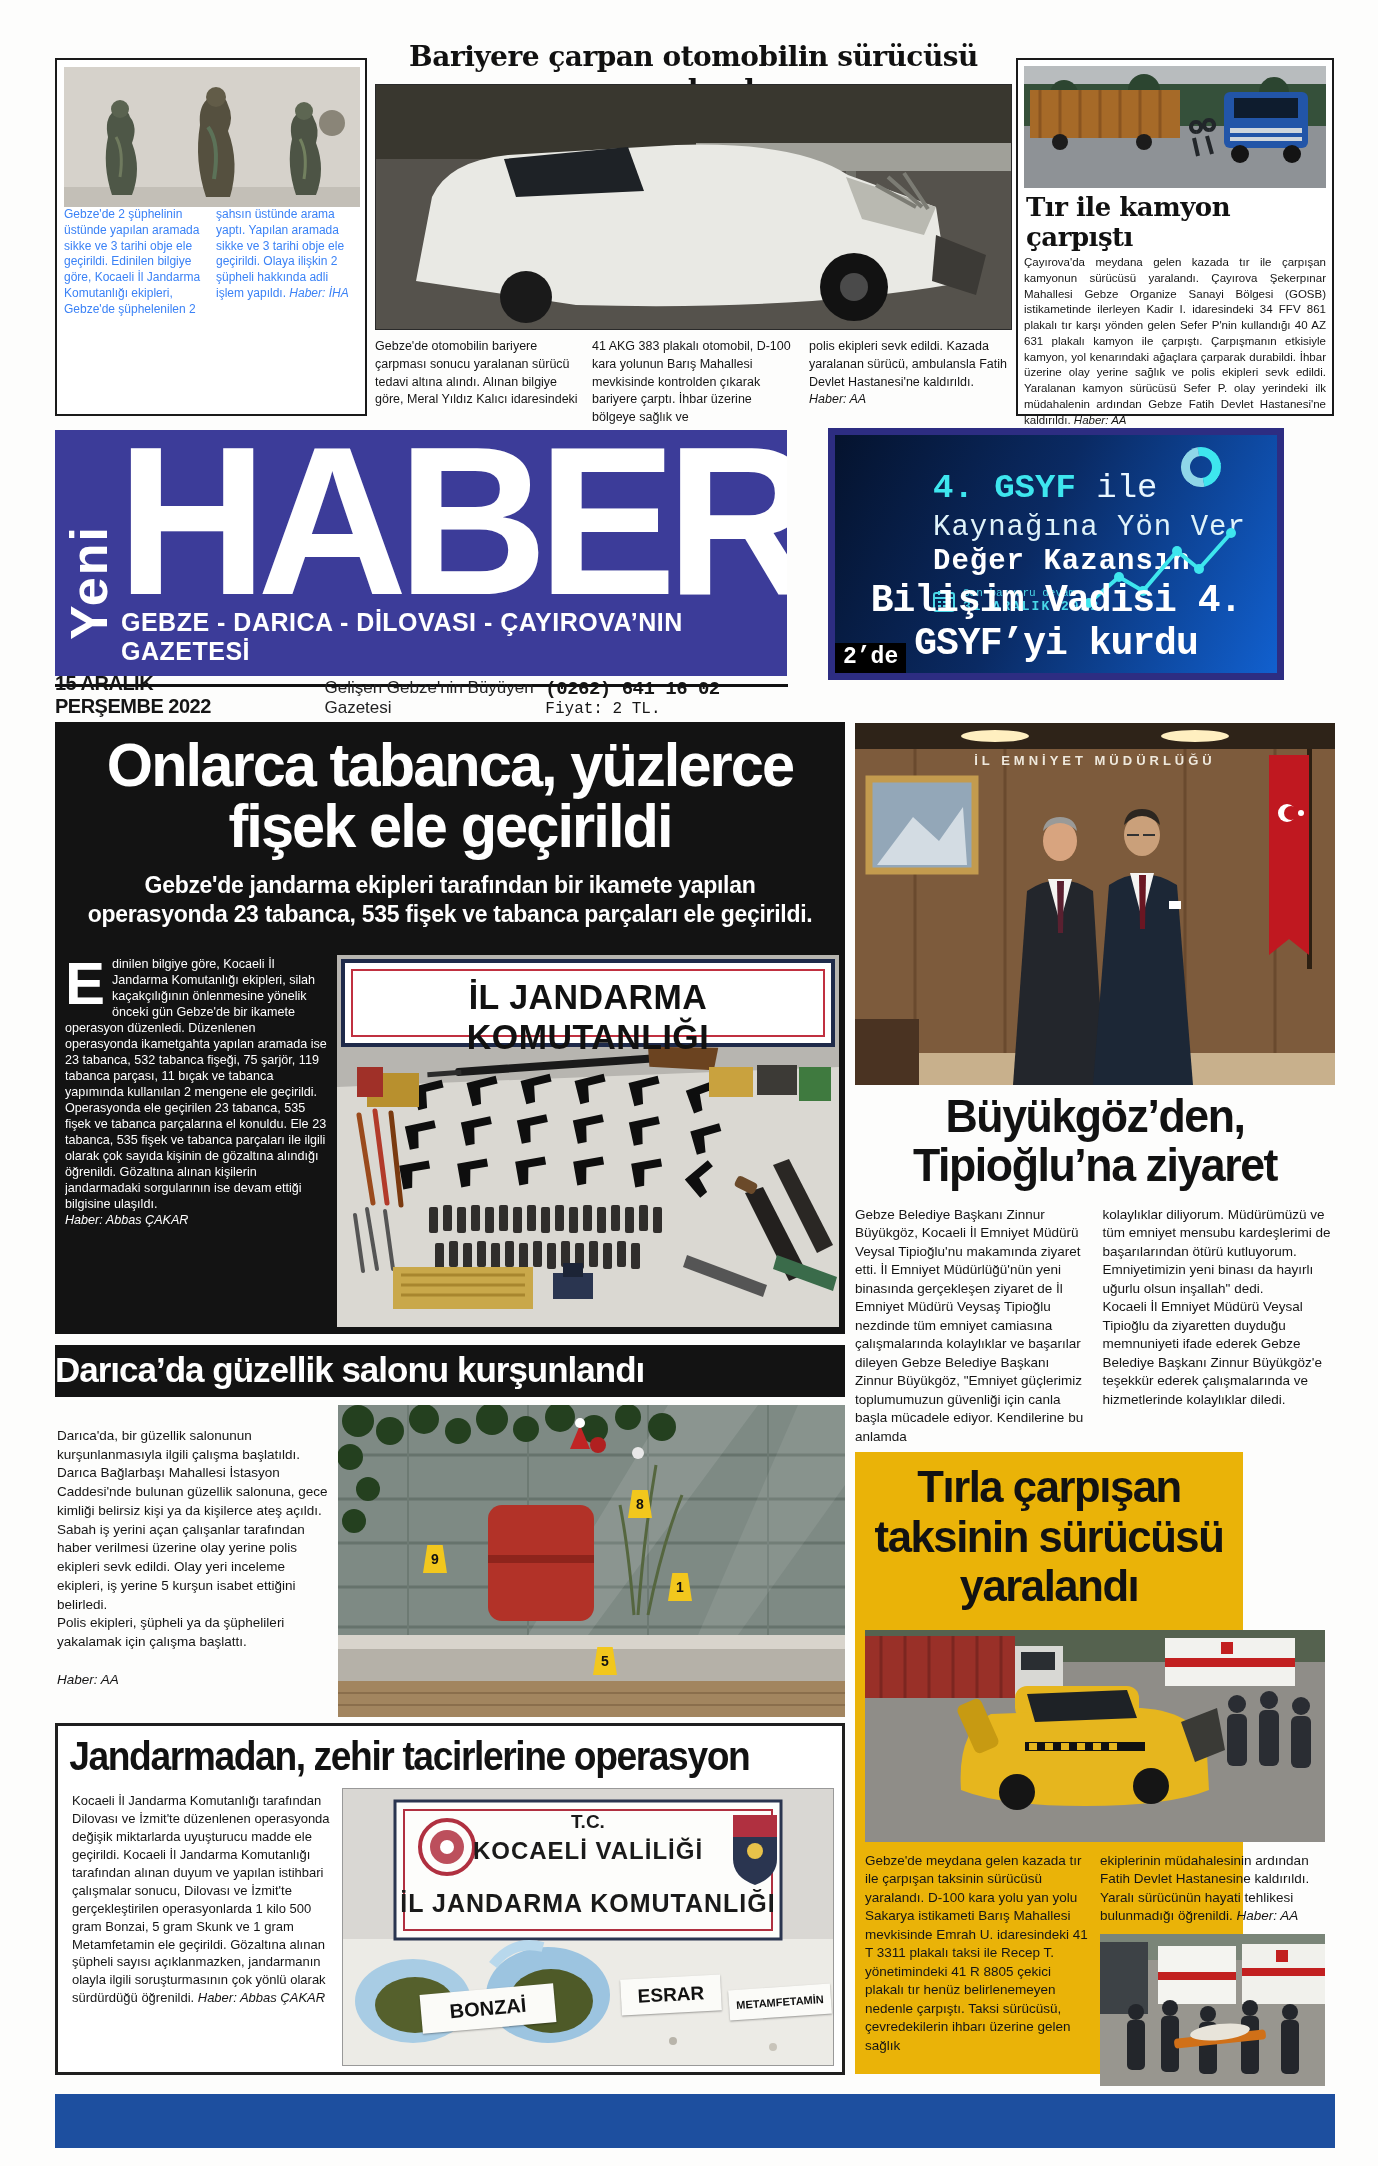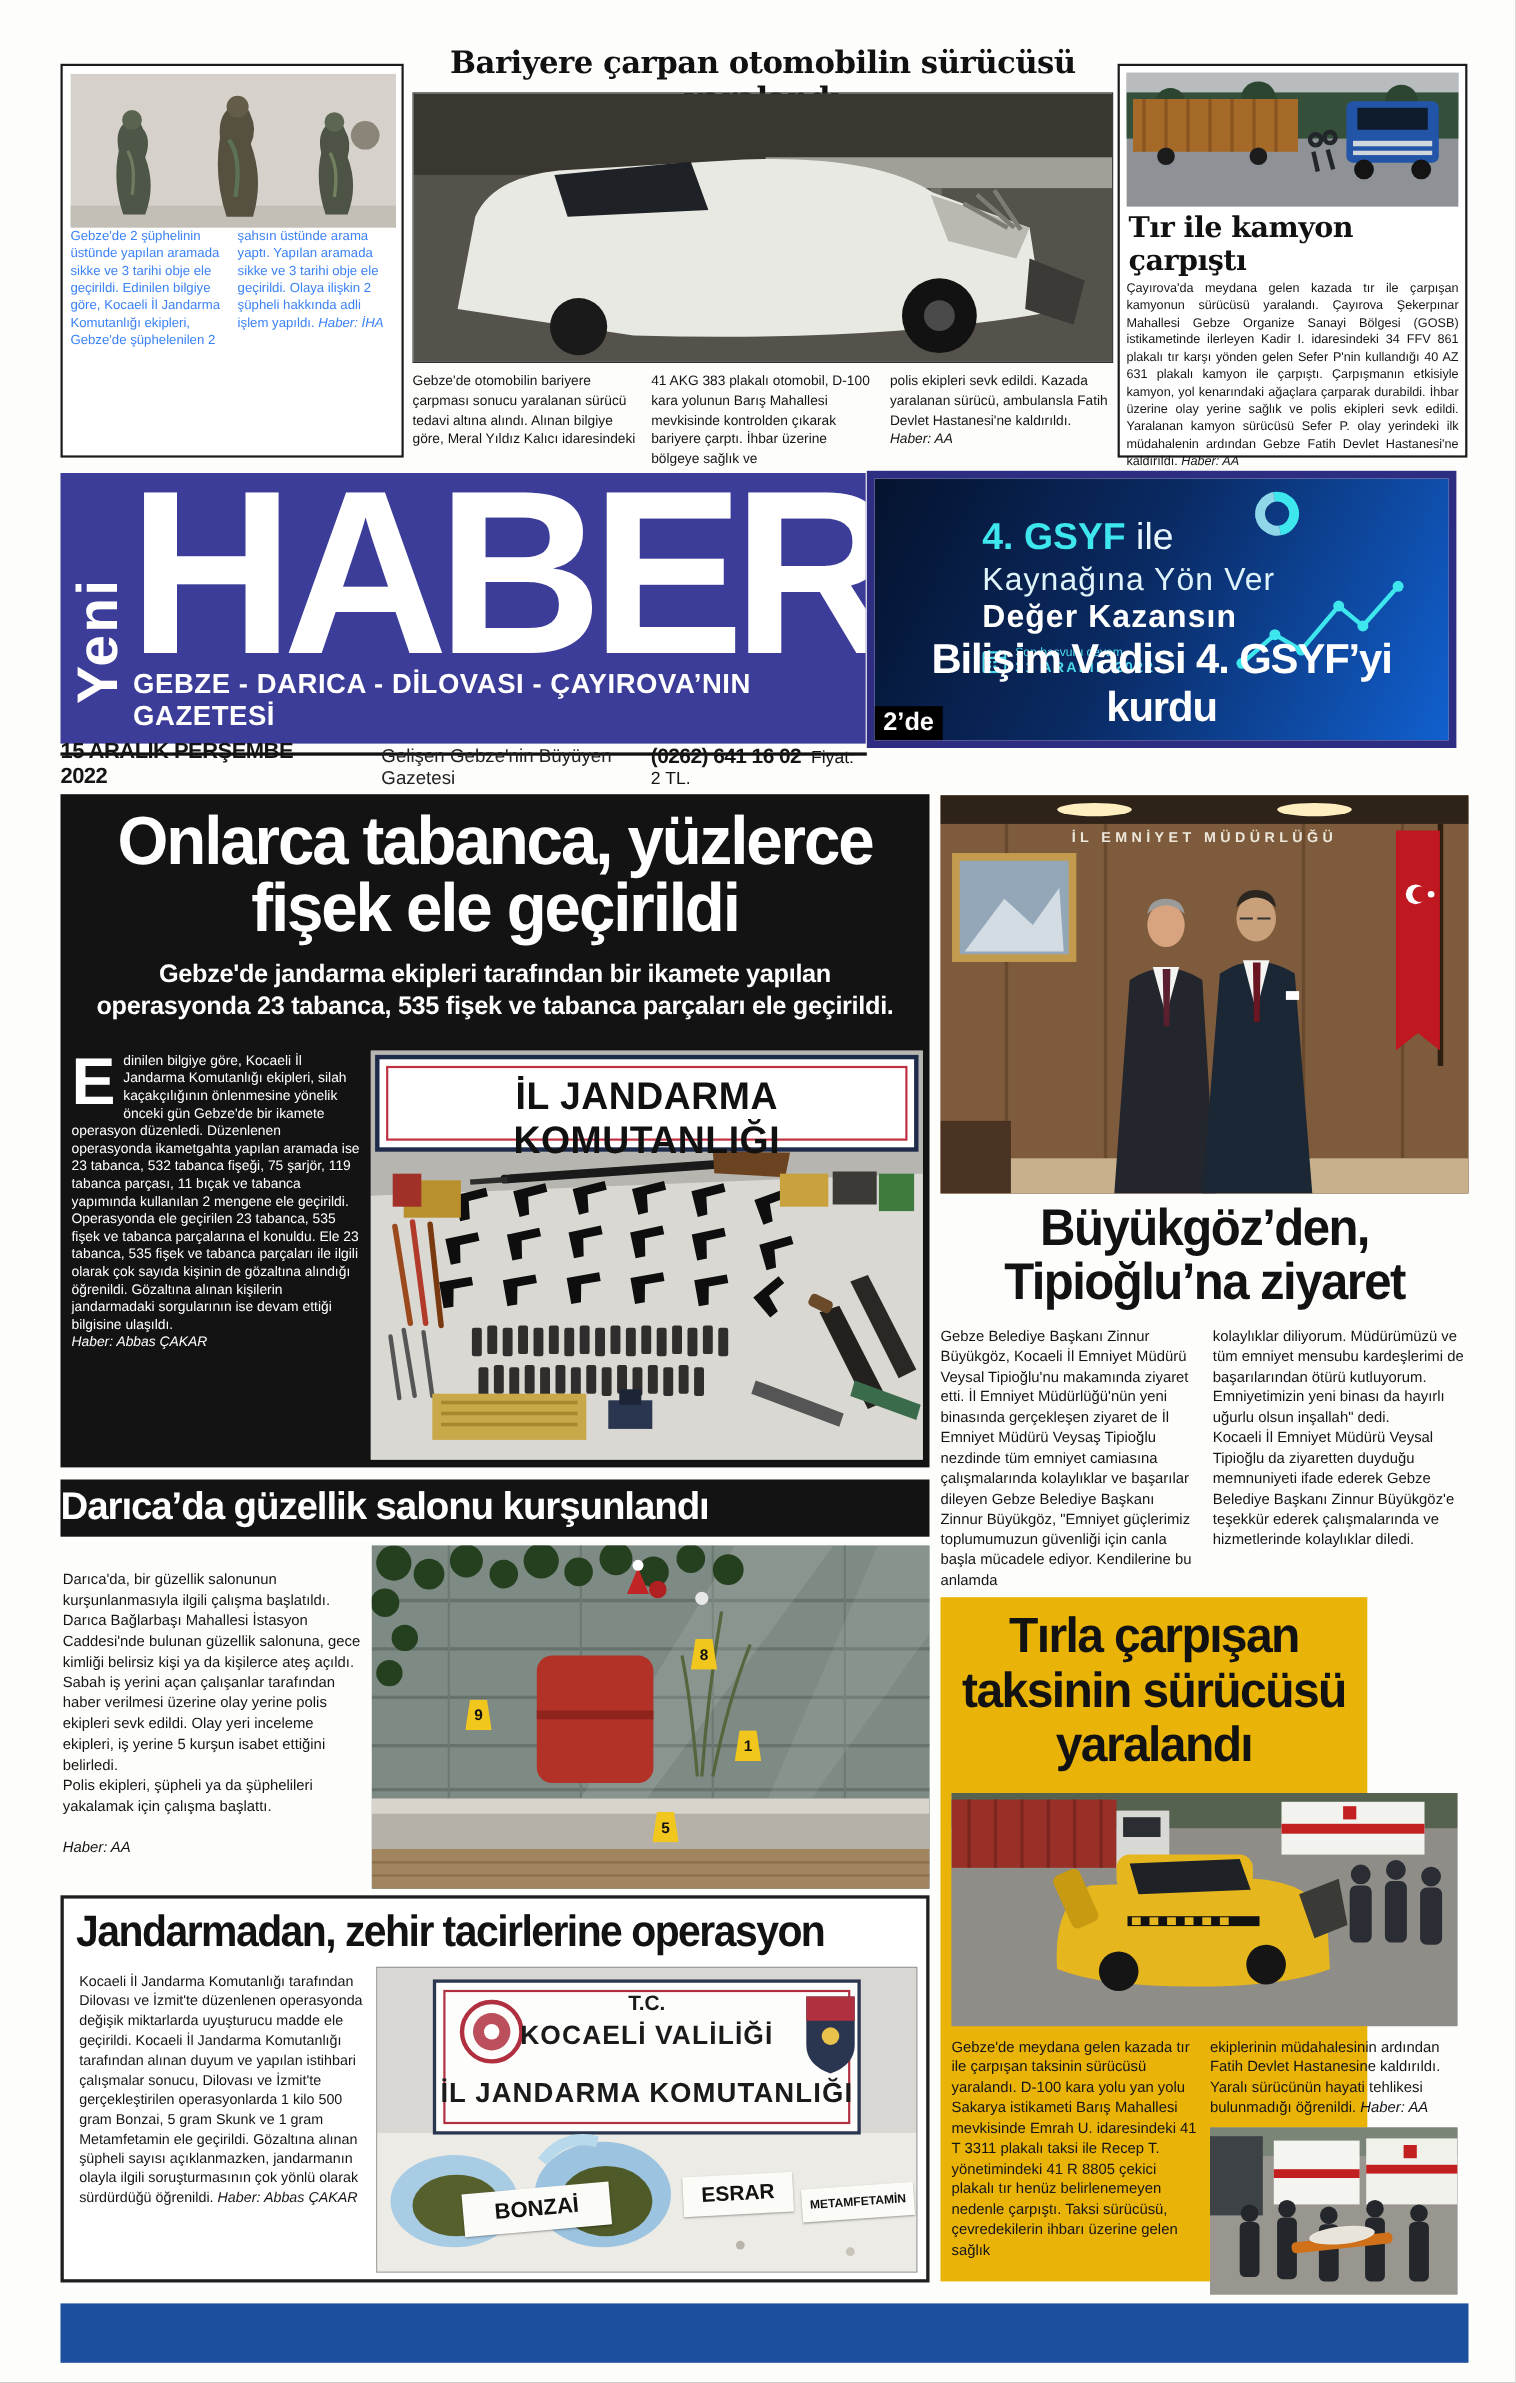--- a/index.html
+++ b/index.html
@@ -26,38 +26,38 @@
   .tir { left:1016px; top:58px; width:318px; height:358px; padding:6px; }
   .tir .title { font-size:26px; margin:4px 0 3px 2px; letter-spacing:-0.5px; }
   .tir .body { font-size:11.5px; line-height:1.37; text-align:justify; }
 
   
   .logo { left:55px; top:430px; width:732px; height:246px; background:#3c3c99; overflow:hidden; }
   .logo .yeni { position:absolute; left:4px; top:10px; height:200px; writing-mode:vertical-rl; transform:rotate(180deg); color:#fff; font-weight:800; font-size:52px; letter-spacing:2px; }
   .logo .haber { position:absolute; left:62px; top:-28px; color:#fff; font-weight:800; font-size:208px; letter-spacing:-10px; transform:scaleY(1.02); }
   .logo .sub { position:absolute; left:66px; bottom:10px; width:660px; color:#fff; font-weight:800; font-size:25px; letter-spacing:0.5px; }
 
-  .ad { left:788px; top:428px; width:536px; height:252px; border:7px solid #2d2d82; background:linear-gradient(115deg,#05132e 0%,#0a2a63 45%,#1160cf 100%); overflow:hidden; }
+  .ad { left:828px; top:428px; width:456px; height:252px; border:7px solid #2d2d82; background:linear-gradient(115deg,#05132e 0%,#0a2a63 45%,#1160cf 100%); overflow:hidden;font-family:Liberation Mono, monospace; }
   .ad .l1 { position:absolute; left:98px; top:34px; font-size:34px; color:#e8f6ff; }
   .ad .l1 b { color:#3ee6ee; font-weight:800; }
   .ad .l2 { position:absolute; left:98px; top:76px; font-size:29px; color:#dff3fa; letter-spacing:1px; }
   .ad .l3 { position:absolute; left:98px; top:110px; font-size:29px; color:#fff; font-weight:bold; letter-spacing:1px; }
   .ad .deadline { position:absolute; left:98px; top:152px; display:flex; gap:8px; align-items:center; }
   .ad .dl-txt { color:#49d8e8; }
   .ad .dl-txt .a { font-size:11px; display:block; }
   .ad .dl-txt .b { font-size:13px; font-weight:bold; letter-spacing:2px; display:block; }
   .ad .headline { position:absolute; left:0; bottom:8px; width:100%; text-align:center; color:#fff; font-weight:800; font-size:38px; letter-spacing:-1px; }
   .ad .pageref { position:absolute; left:0; bottom:0; background:#000; color:#fff; font-weight:800; font-size:23px; padding:1px 8px 3px; }
   .donut { position:absolute; left:346px; top:12px; width:40px; height:40px; border-radius:50%; border:9px solid #8fd6e8; border-top-color:#3ee6ee; border-right-color:#3ee6ee; transform:rotate(35deg); }
 
   
   .datebar { left:55px; top:684px; width:733px; height:34px; border-top:3px solid #111; display:flex; align-items:flex-end; }
   .datebar .d { font-weight:800; font-size:20px; letter-spacing:-0.5px; }
   .datebar .s { font-size:17px; margin-left:66px; color:#222; }
-  .datebar .p { margin-left:auto; font-size:16px; }
+  .datebar .p { margin-left:auto; font-size:16px;font-family:Liberation Mono, monospace; }
   .datebar .p b { font-size:19px; letter-spacing:-0.5px; }
 
   
   .mainstory { left:55px; top:722px; width:790px; height:612px; background:#131313; color:#fff; }
   .mainstory .h1 { margin-top:12px; text-align:center; font-weight:800; font-size:62px; line-height:0.99; letter-spacing:-2px; transform:scaleX(0.96); }
   .mainstory .sub { margin:14px auto 0; width:756px; text-align:center; font-weight:bold; font-size:23px; line-height:1.28; letter-spacing:-0.3px; }
   .mainstory .bodycol { position:absolute; left:10px; top:235px; width:266px; height:372px; font-size:12.6px; line-height:1.27; overflow:hidden; }
   .dropcap { float:left; font-size:60px; line-height:0.8; font-weight:800; margin:3px 7px 0 0; }
   .weapons-photo { position:absolute; left:282px; top:233px; width:502px; height:372px; background:#b7b5b0; }
   .weapons-banner-text { position:absolute; left:6px; top:22px; width:490px; text-align:center; font-weight:800; font-size:35px; color:#111; letter-spacing:0.5px; transform:scaleX(0.97); }

